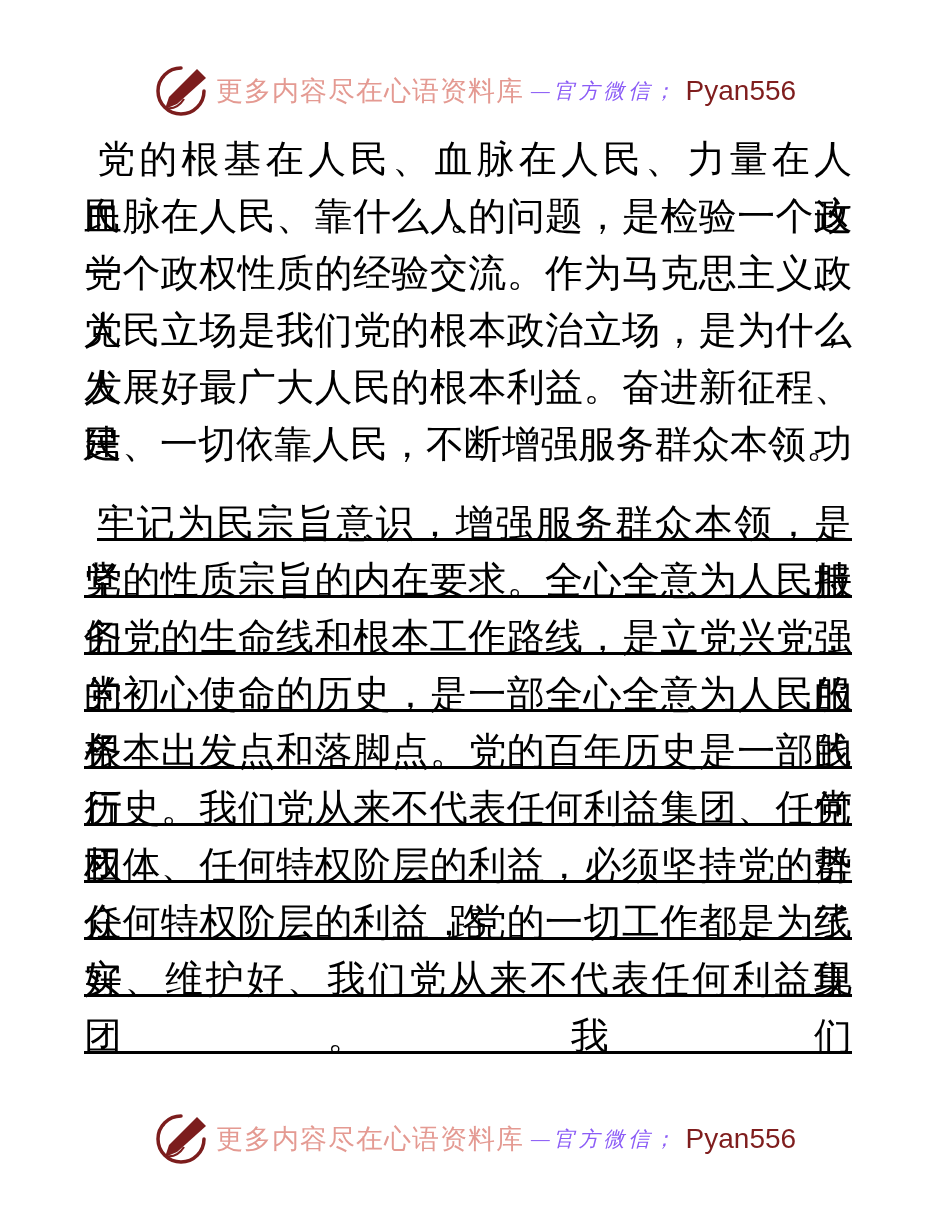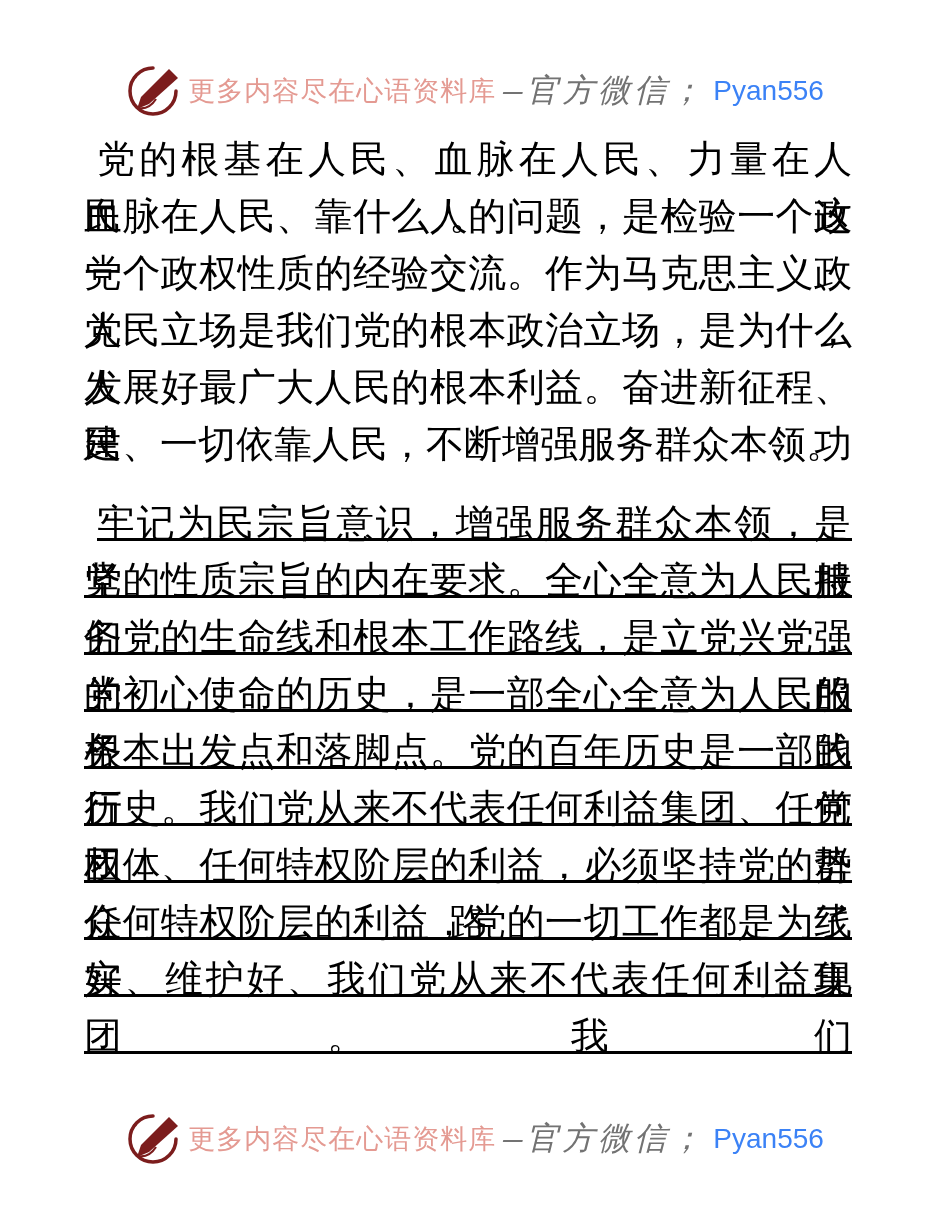--- a/index.html
+++ b/index.html
@@ -15,25 +15,25 @@
     display:flex; align-items:center; justify-content:center; gap:7px;
   }
   .wm-top    { top:62px; }
   .wm-bottom { top:1110px; }
   .wm-logo { width:55px; height:55px; flex:0 0 auto; display:block; }
   .wm-brand {
     color:#e49a92; font-size:27px; letter-spacing:1px;
     font-family:"Liberation Serif","DejaVu Serif",serif;
   }
   .wm-wechat {
-    color:#737373; font-size:32px; font-style:italic; letter-spacing:4px;
-    font-family:Liberation Mono, monospace;
+    color:#8b5cf6; font-size:21px; font-style:italic; letter-spacing:4px;
+    font-family:Liberation Serif, serif;
   }
   .wm-account {
-    color:#3b82f6; font-size:28px;
+    color:#7f1d1d; font-size:28px;
     font-family:"Liberation Sans","DejaVu Sans",sans-serif;
   }
 
   
   .doc {
     position:absolute; left:78px; top:125px; width:780px;
     color:#000000;
   }
   .para { margin:6px; }
   .para + .para { margin-top:22px;text-decoration:underline; }

